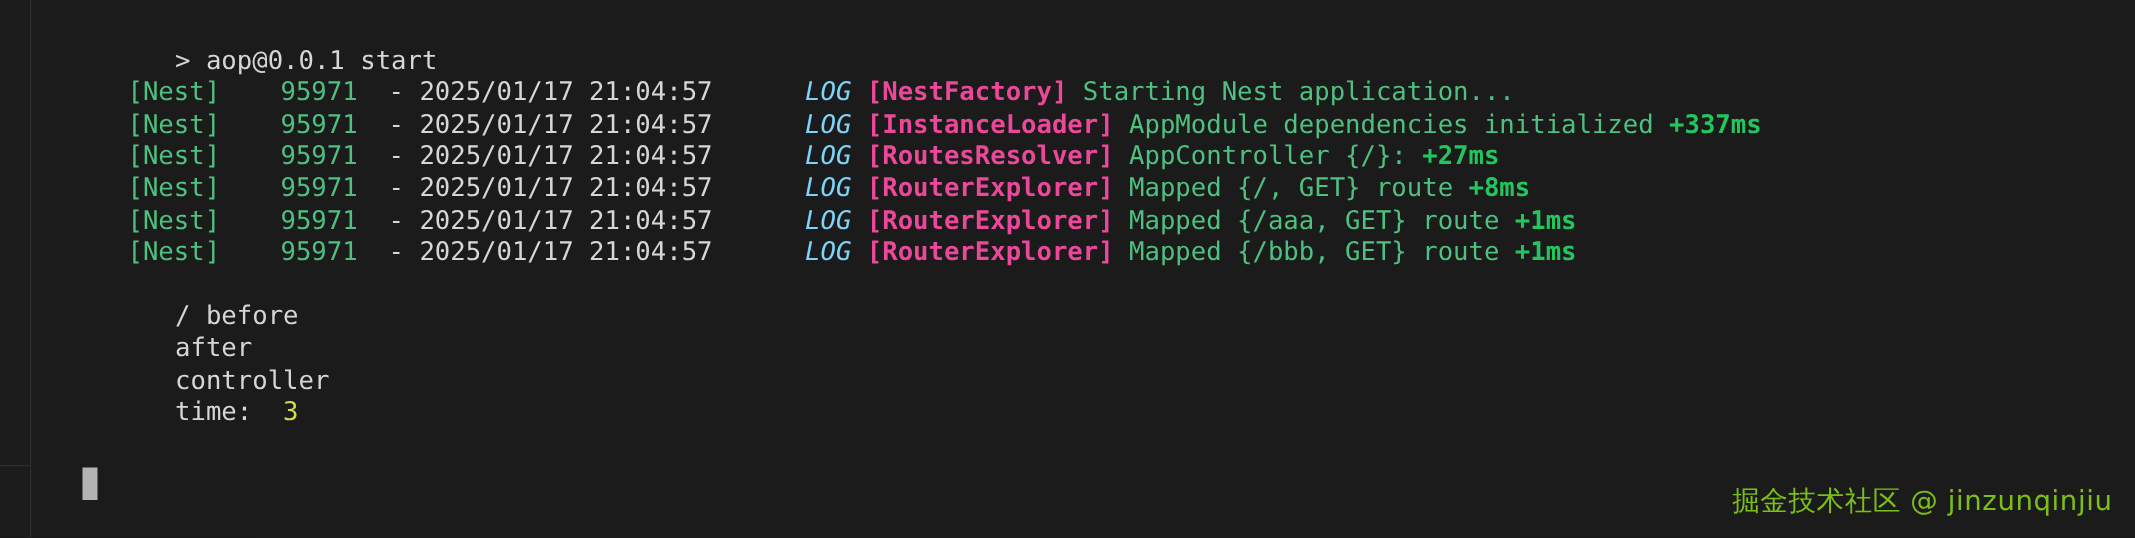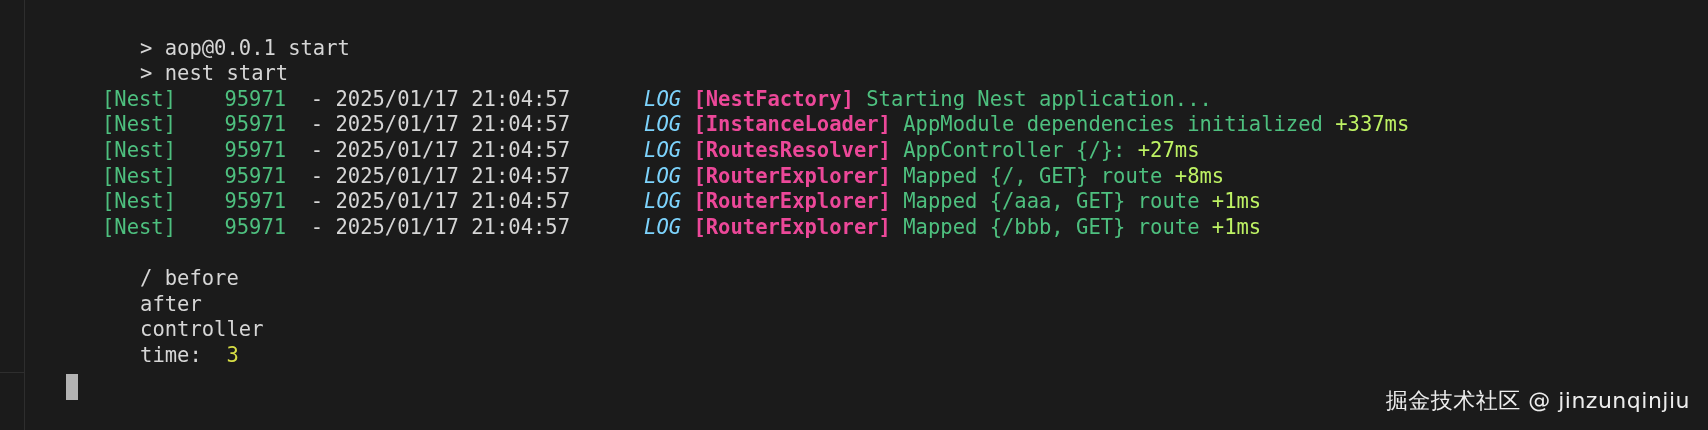--- a/index.html
+++ b/index.html
@@ -49,63 +49,60 @@
     font-size: 20.5px;
     white-space: pre;
     letter-spacing: 0px;
   }
   .blank { height: 25.6px; }
 
   .c-white  { color: #d6d6d6; }
   .c-green  { color: #4ec07f; margin-left: 36px; }
   .c-msg    { color: #4ec07f; }
   .c-yellow { color: #d7de45; }
-  .c-yellow-b { color: #bef264; font-weight: normal; }
+  .c-yellow-b { color: #22c55e; font-weight: bold; }
   .c-ctx    { color: #ec4899; font-weight: bold; }
   .c-log    { color: #7dd3fc; font-style: italic; }
 
   
   #cursor {
     position: absolute;
     left: 66px;
     top: 374px;
     width: 12px;
     height: 26px;
     background: #d6d6d6;
     opacity: 0.82;
   }
   
   #watermark {
     position: absolute;
     right: 18px;
     bottom: 14px;
     font-family: "DejaVu Sans", "Liberation Sans", sans-serif;
     font-size: 22px;
-    color: #ffffff;
+    color: #84cc16;
     opacity: 0.92;
     white-space: pre;
     letter-spacing: 0.5px;
   }
 </style>
 </head>
 <body>
 
 <div id="terminal">
 
   <div id="gutter">
     <div id="gutter-rule"></div>
   </div>
 
   <div id="console">
 
     <div class="line">
       <span class="c-white">&gt; aop@0.0.1 start</span>
-    </div>
-    <div class="line">
-      <span class="c-white">&gt; nest start</span>
     </div>
 
     <div class="blank"></div>
 
     <div id="log-container">
         <div class="line"><span class="c-green">[Nest]</span> <span class="c-green">95971</span>  <span class="c-white">-</span> <span class="c-white">2025/01/17 21:04:57</span><span>      </span><span class="c-log">LOG</span> <span class="c-ctx">[NestFactory]</span> <span class="c-msg">Starting Nest application...</span></div>
         <div class="line"><span class="c-green">[Nest]</span> <span class="c-green">95971</span>  <span class="c-white">-</span> <span class="c-white">2025/01/17 21:04:57</span><span>      </span><span class="c-log">LOG</span> <span class="c-ctx">[InstanceLoader]</span> <span class="c-msg">AppModule dependencies initialized</span> <span class="c-yellow-b">+337ms</span></div>
         <div class="line"><span class="c-green">[Nest]</span> <span class="c-green">95971</span>  <span class="c-white">-</span> <span class="c-white">2025/01/17 21:04:57</span><span>      </span><span class="c-log">LOG</span> <span class="c-ctx">[RoutesResolver]</span> <span class="c-msg">AppController {/}:</span> <span class="c-yellow-b">+27ms</span></div>
         <div class="line"><span class="c-green">[Nest]</span> <span class="c-green">95971</span>  <span class="c-white">-</span> <span class="c-white">2025/01/17 21:04:57</span><span>      </span><span class="c-log">LOG</span> <span class="c-ctx">[RouterExplorer]</span> <span class="c-msg">Mapped {/, GET} route</span> <span class="c-yellow-b">+8ms</span></div>
         <div class="line"><span class="c-green">[Nest]</span> <span class="c-green">95971</span>  <span class="c-white">-</span> <span class="c-white">2025/01/17 21:04:57</span><span>      </span><span class="c-log">LOG</span> <span class="c-ctx">[RouterExplorer]</span> <span class="c-msg">Mapped {/aaa, GET} route</span> <span class="c-yellow-b">+1ms</span></div>

